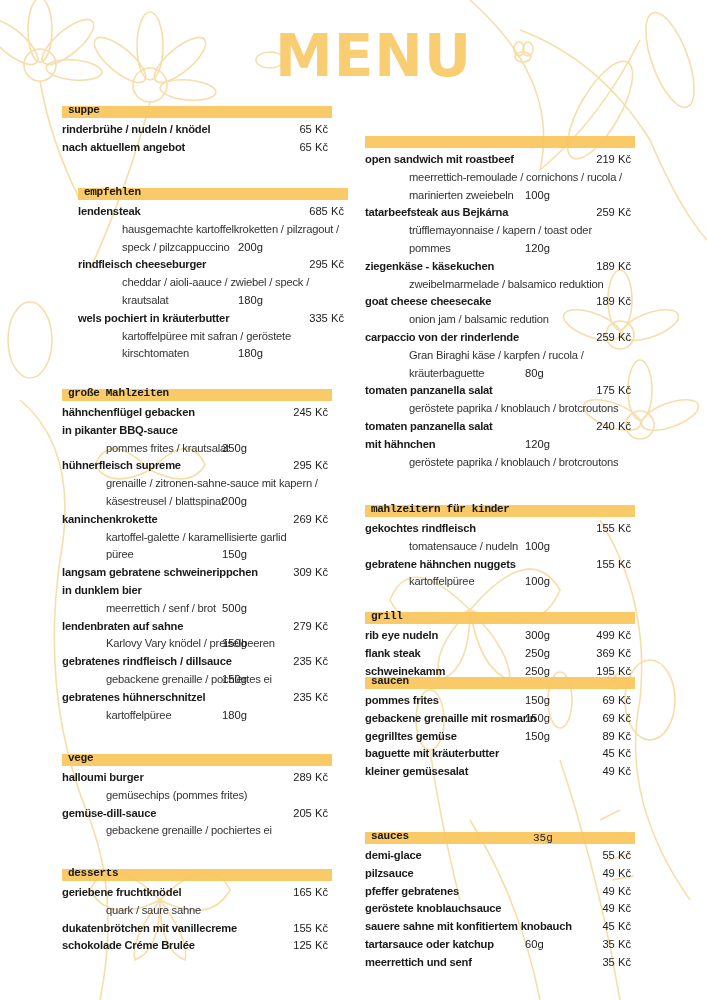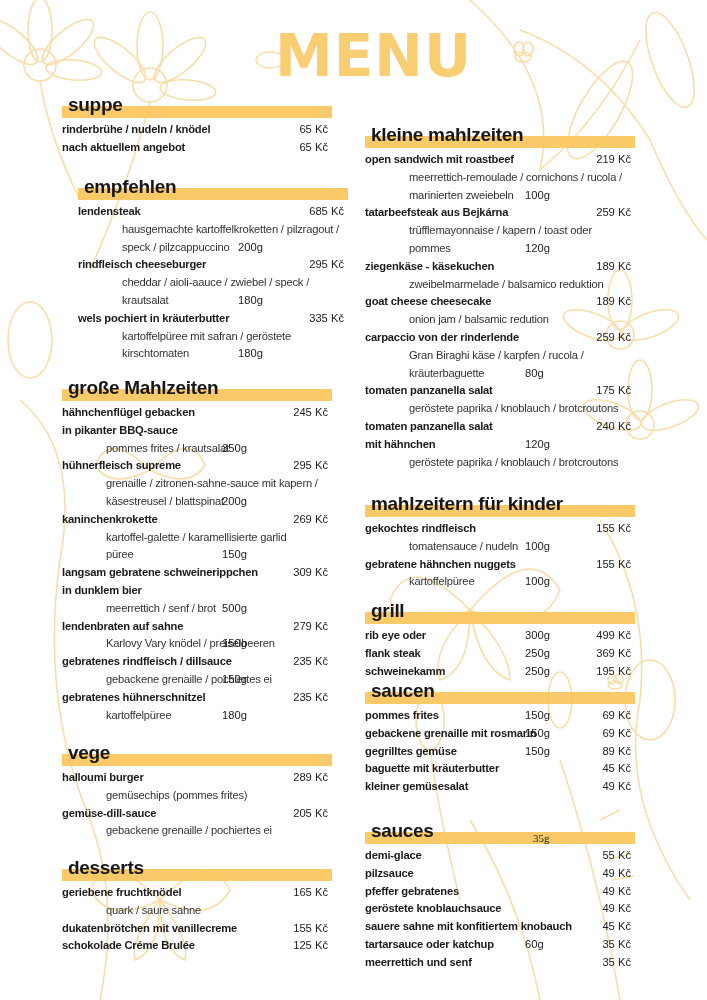--- a/index.html
+++ b/index.html
@@ -9,24 +9,24 @@
   .title {
     position: absolute; left: 0; right: 0; top: 22px; text-align: center;
     font-family: "DejaVu Sans", sans-serif; font-weight: bold; font-size: 58px;
     letter-spacing: 1px; color: #F9CD72; z-index: 2; padding-left: 40px;
   }
   .col { position: absolute; z-index: 2; }
   .section { position: absolute; width: 270px; }
   .sec-head { position: relative; height: 26px; margin-bottom: 3px; }
   .sec-band { position: absolute; left: 0; right: 0; bottom: 0; height: 12px; background: #F8C65A; opacity: 0.92; }
   .sec-title {
-    position: absolute; left: 6px; bottom: 2px; font-family: Liberation Sans, sans-serif;
-    font-weight: bold; font-size: 19px; color: #161616; letter-spacing: -0.3px; white-space: nowrap;
+    position: absolute; left: 6px; bottom: 2px; font-family: Liberation Mono, monospace;
+    font-weight: bold; font-size: 11px; color: #161616; letter-spacing: -0.3px; white-space: nowrap;
   }
-  .sec-extra { position: absolute; left: 168px; bottom: 0; font-size: 11px; color: #222; font-family: Liberation Serif, serif; }
+  .sec-extra { position: absolute; left: 168px; bottom: 0; font-size: 11px; color: #222; font-family: Liberation Mono, monospace; }
   .row { position: relative; height: 17.8px; line-height: 17.8px; font-size: 11.2px; white-space: nowrap; }
   .row .name { font-weight: bold; letter-spacing: -0.2px; }
   .row.desc .name { font-weight: normal; color: #333; padding-left: 44px; }
   .row .wt { position: absolute; left: 160px; color: #222; font-weight: normal; }
   .row .price { position: absolute; right: 4px; color: #222; font-weight: normal; }
 </style>
 </head>
 <body>
 
 <svg class="bg-art" width="707" height="1000" viewBox="0 0 707 1000">
@@ -193,21 +193,20 @@
         <div class="row"><span class="name">dukatenbrötchen mit vanillecreme</span><span class="price">155 Kč</span></div>
         <div class="row"><span class="name">schokolade Créme Brulée</span><span class="price">125 Kč</span></div>
       </div>
   </div>
 </div>
 
 <div class="col" style="left:365px; top:0;">
   <div class="section" style="top:122px;">
     <div class="sec-head">
         <div class="sec-band"></div>
-        <div class="sec-title">kleine mahlzeiten</div>
       </div>
     <div class="rows">
         <div class="row"><span class="name">open sandwich mit roastbeef</span><span class="price">219 Kč</span></div>
         <div class="row desc"><span class="name">meerrettich-remoulade / cornichons / rucola /</span></div>
         <div class="row desc"><span class="name">marinierten zweiebeln</span><span class="wt">100g</span></div>
         <div class="row"><span class="name">tatarbeefsteak aus Bejkárna</span><span class="price">259 Kč</span></div>
         <div class="row desc"><span class="name">trüfflemayonnaise / kapern / toast oder</span></div>
         <div class="row desc"><span class="name">pommes</span><span class="wt">120g</span></div>
         <div class="row"><span class="name">ziegenkäse - käsekuchen</span><span class="price">189 Kč</span></div>
         <div class="row desc"><span class="name">zweibelmarmelade / balsamico reduktion</span></div>
@@ -234,26 +233,26 @@
         <div class="row"><span class="name">gebratene hähnchen nuggets</span><span class="price">155 Kč</span></div>
         <div class="row desc"><span class="name">kartoffelpüree</span><span class="wt">100g</span></div>
       </div>
   </div>
   <div class="section" style="top:598px;">
     <div class="sec-head">
         <div class="sec-band"></div>
         <div class="sec-title">grill</div>
       </div>
     <div class="rows">
-        <div class="row"><span class="name">rib eye oder</span><span class="wt">300g</span><span class="price">499 Kč</span></div>
+        <div class="row"><span class="name">rib eye nudeln</span><span class="wt">300g</span><span class="price">499 Kč</span></div>
         <div class="row"><span class="name">flank steak</span><span class="wt">250g</span><span class="price">369 Kč</span></div>
         <div class="row"><span class="name">schweinekamm</span><span class="wt">250g</span><span class="price">195 Kč</span></div>
       </div>
   </div>
-  <div class="section" style="top:678px;">
+  <div class="section" style="top:663px;">
     <div class="sec-head">
         <div class="sec-band"></div>
         <div class="sec-title">saucen</div>
       </div>
     <div class="rows">
         <div class="row"><span class="name">pommes frites</span><span class="wt">150g</span><span class="price">69 Kč</span></div>
         <div class="row"><span class="name">gebackene grenaille mit rosmarin</span><span class="wt">150g</span><span class="price">69 Kč</span></div>
         <div class="row"><span class="name">gegrilltes gemüse</span><span class="wt">150g</span><span class="price">89 Kč</span></div>
         <div class="row"><span class="name">baguette mit kräuterbutter</span><span class="price">45 Kč</span></div>
         <div class="row"><span class="name">kleiner gemüsesalat</span><span class="price">49 Kč</span></div>

